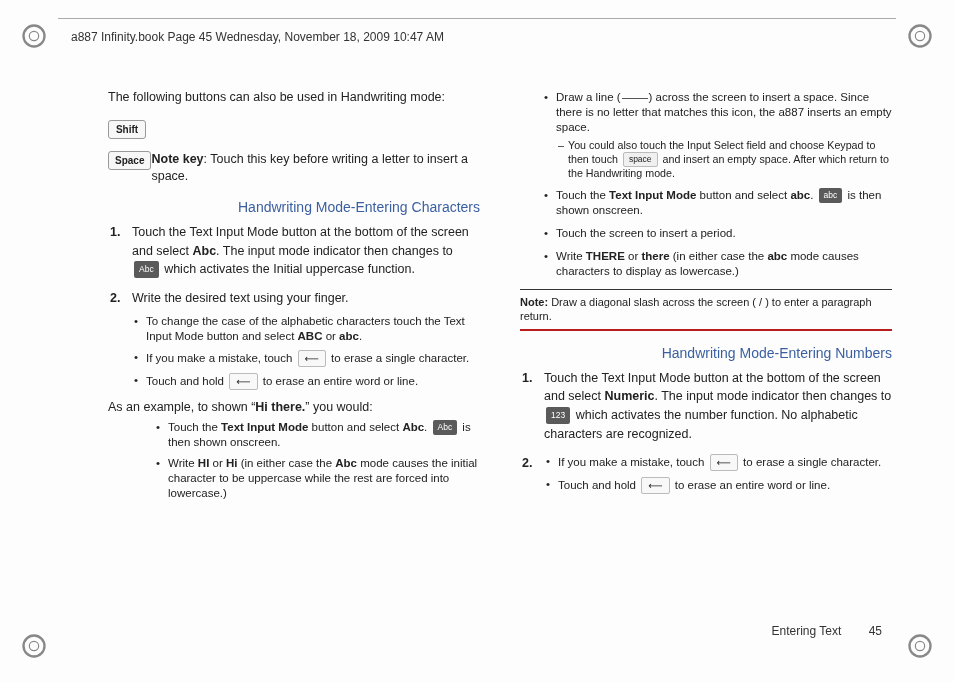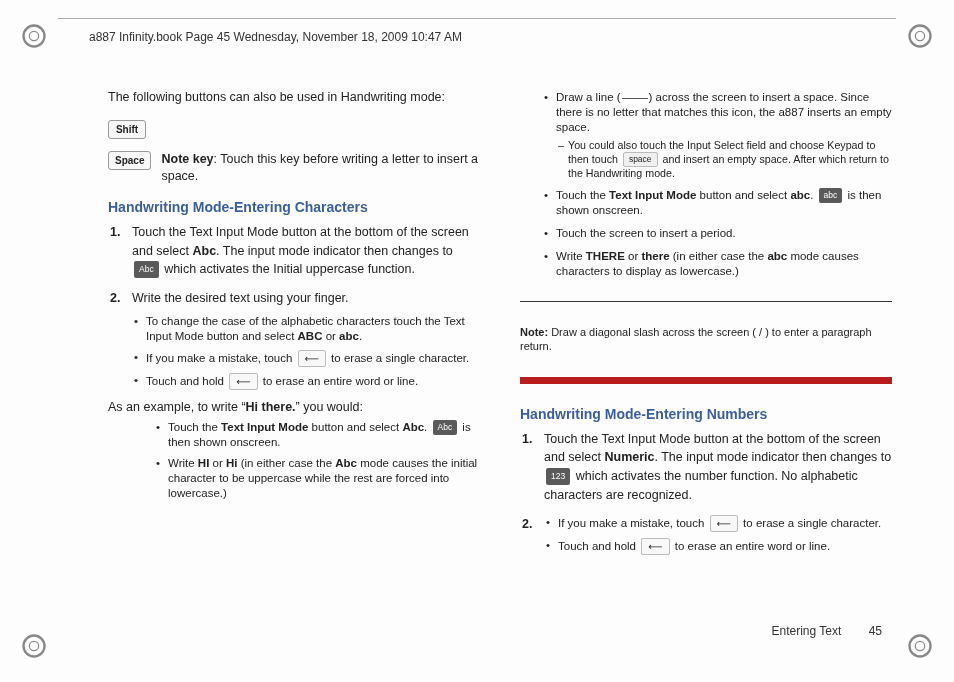--- a/index.html
+++ b/index.html
@@ -22,57 +22,58 @@
   .ring-bl { bottom: 22px; left: 20px; }
   .ring-br { bottom: 22px; right: 20px; }
   .border-frame {
     position: absolute;
     top: 18px; left: 58px; right: 58px;
     height: 24px;
     border-top: 1px solid #aaa;
   }
   .header-line {
     position: absolute;
-    top: 30px; left: 85px;
+    top: 30px; left: 67px;
     font-size: 12px;
     color: #333;
     background: #fdfdfd;
     padding: 0 4px;
   }
   .page {
     position: absolute;
     top: 90px;
     left: 108px;
     right: 62px;
     bottom: 40px;
     display: flex;
     gap: 40px;
     font-size: 12px;
     color: #222;
   }
   .col { flex: 1; min-width: 0; }
   .intro { font-size: 12.5px; margin-bottom: 16px; }
-  .key-row { display: flex; align-items: flex-start; gap: 10px; margin-bottom: 12px; margin-left: 0; justify-content: space-between; }
+  .key-row { display: flex; align-items: flex-start; margin-bottom: 12px; margin-left: 0; justify-content: space-between; }
   .key-label {
     border: 1px solid #999;
     border-radius: 3px;
     background: #f7f7f7;
     font-size: 10px;
     font-weight: bold;
     padding: 3px 6px;
     min-width: 38px;
     text-align: center;
     color: #222;
   }
   .key-desc { font-size: 12.5px; line-height: 1.35; flex: 1; }
   h3.section {
     color: #3a5fa0;
     font-size: 14px;
-    font-weight: bold;
+    font-weight: normal;
     margin: 14px 0 8px 0;
+    text-align: right;
   }
   ol.main { list-style: none; padding-left: 24px; }
   ol.main > li { position: relative; margin-bottom: 10px; line-height: 1.5; font-size: 12.5px; }
   ol.main > li > .num { position: absolute; left: -22px; font-weight: bold; }
   ul.sub { list-style: none; padding-left: 14px; margin-top: 6px; }
   ul.sub > li { position: relative; margin-bottom: 6px; line-height: 1.3; font-size: 11.5px; }
   ul.sub > li::before { content: "•"; position: absolute; left: -12px; }
   ul.sub2 { list-style: none; padding-left: 12px; margin-top: 4px; }
   ul.sub2 > li { position: relative; line-height: 1.25; font-size: 10.7px; }
   ul.sub2 > li::before { content: "–"; position: absolute; left: -10px; }
@@ -106,21 +107,21 @@
     margin: 0 2px;
     font-size: 10px;
   }
   .example-intro { margin: 8px 0 4px -24px; font-size: 12.5px; }
   .example-list { list-style: none; padding-left: 36px; }
   .example-list > li { position: relative; margin-bottom: 6px; line-height: 1.3; font-size: 11.5px; }
   .example-list > li::before { content: "•"; position: absolute; left: -12px; }
   .col2-top { list-style: none; padding-left: 36px; }
   .col2-top > li { position: relative; margin-bottom: 8px; line-height: 1.3; font-size: 11.5px; }
   .col2-top > li::before { content: "•"; position: absolute; left: -12px; }
-  .note-block { border-top: 1.5px solid #333; border-bottom: 7px solid #b91c1c; padding: 23px 0; margin: 22px 0; font-size: 11px; line-height: 1.3; }
+  .note-block { border-top: 1.5px solid #333; border-bottom: 2px solid #b91c1c; padding: 5px 0; margin: 10px 0; font-size: 11px; line-height: 1.3; }
   .note-block b { font-weight: bold; }
   .blank-line {
     display: inline-block;
     border-bottom: 1px solid #555;
     width: 26px;
     vertical-align: 2px;
     margin: 0 1px;
   }
   .footer {
     position: absolute;
@@ -176,21 +177,21 @@
         <span>Touch the Text Input Mode button at the bottom of the screen and select </span><b>Abc</b><span>. The input mode indicator then changes to </span><span class="inline-icon">Abc</span><span> which activates the Initial uppercase function.</span>
       </li>
       <li>
         <span class="num">2.</span>
         <span>Write the desired text using your finger.</span>
         <ul class="sub">
           <li><span>To change the case of the alphabetic characters touch the Text Input Mode button and select </span><b>ABC</b><span> or </span><b>abc</b><span>.</span></li>
           <li><span>If you make a mistake, touch </span><span class="erase-icon">⟵</span><span> to erase a single character.</span></li>
           <li><span>Touch and hold </span><span class="erase-icon">⟵</span><span> to erase an entire word or line.</span></li>
         </ul>
-        <p class="example-intro"><span>As an example, to write “</span><b>Hi there.</b><span>” you would:</span></p>
+        <p class="example-intro"><span>As an example, to shown “</span><b>Hi there.</b><span>” you would:</span></p>
         <ul class="example-list">
           <li><span>Touch the </span><b>Text Input Mode</b><span> button and select </span><b>Abc</b><span>. </span><span class="inline-icon">Abc</span><span> is then shown onscreen.</span></li>
           <li><span>Write </span><b>HI</b><span> or </span><b>Hi</b><span> (in either case the </span><b>Abc</b><span> mode causes the initial character to be uppercase while the rest are forced into lowercase.)</span></li>
         </ul>
       </li>
     </ol>
   </div>
 
   <div class="col">
     <ul class="col2-top">

